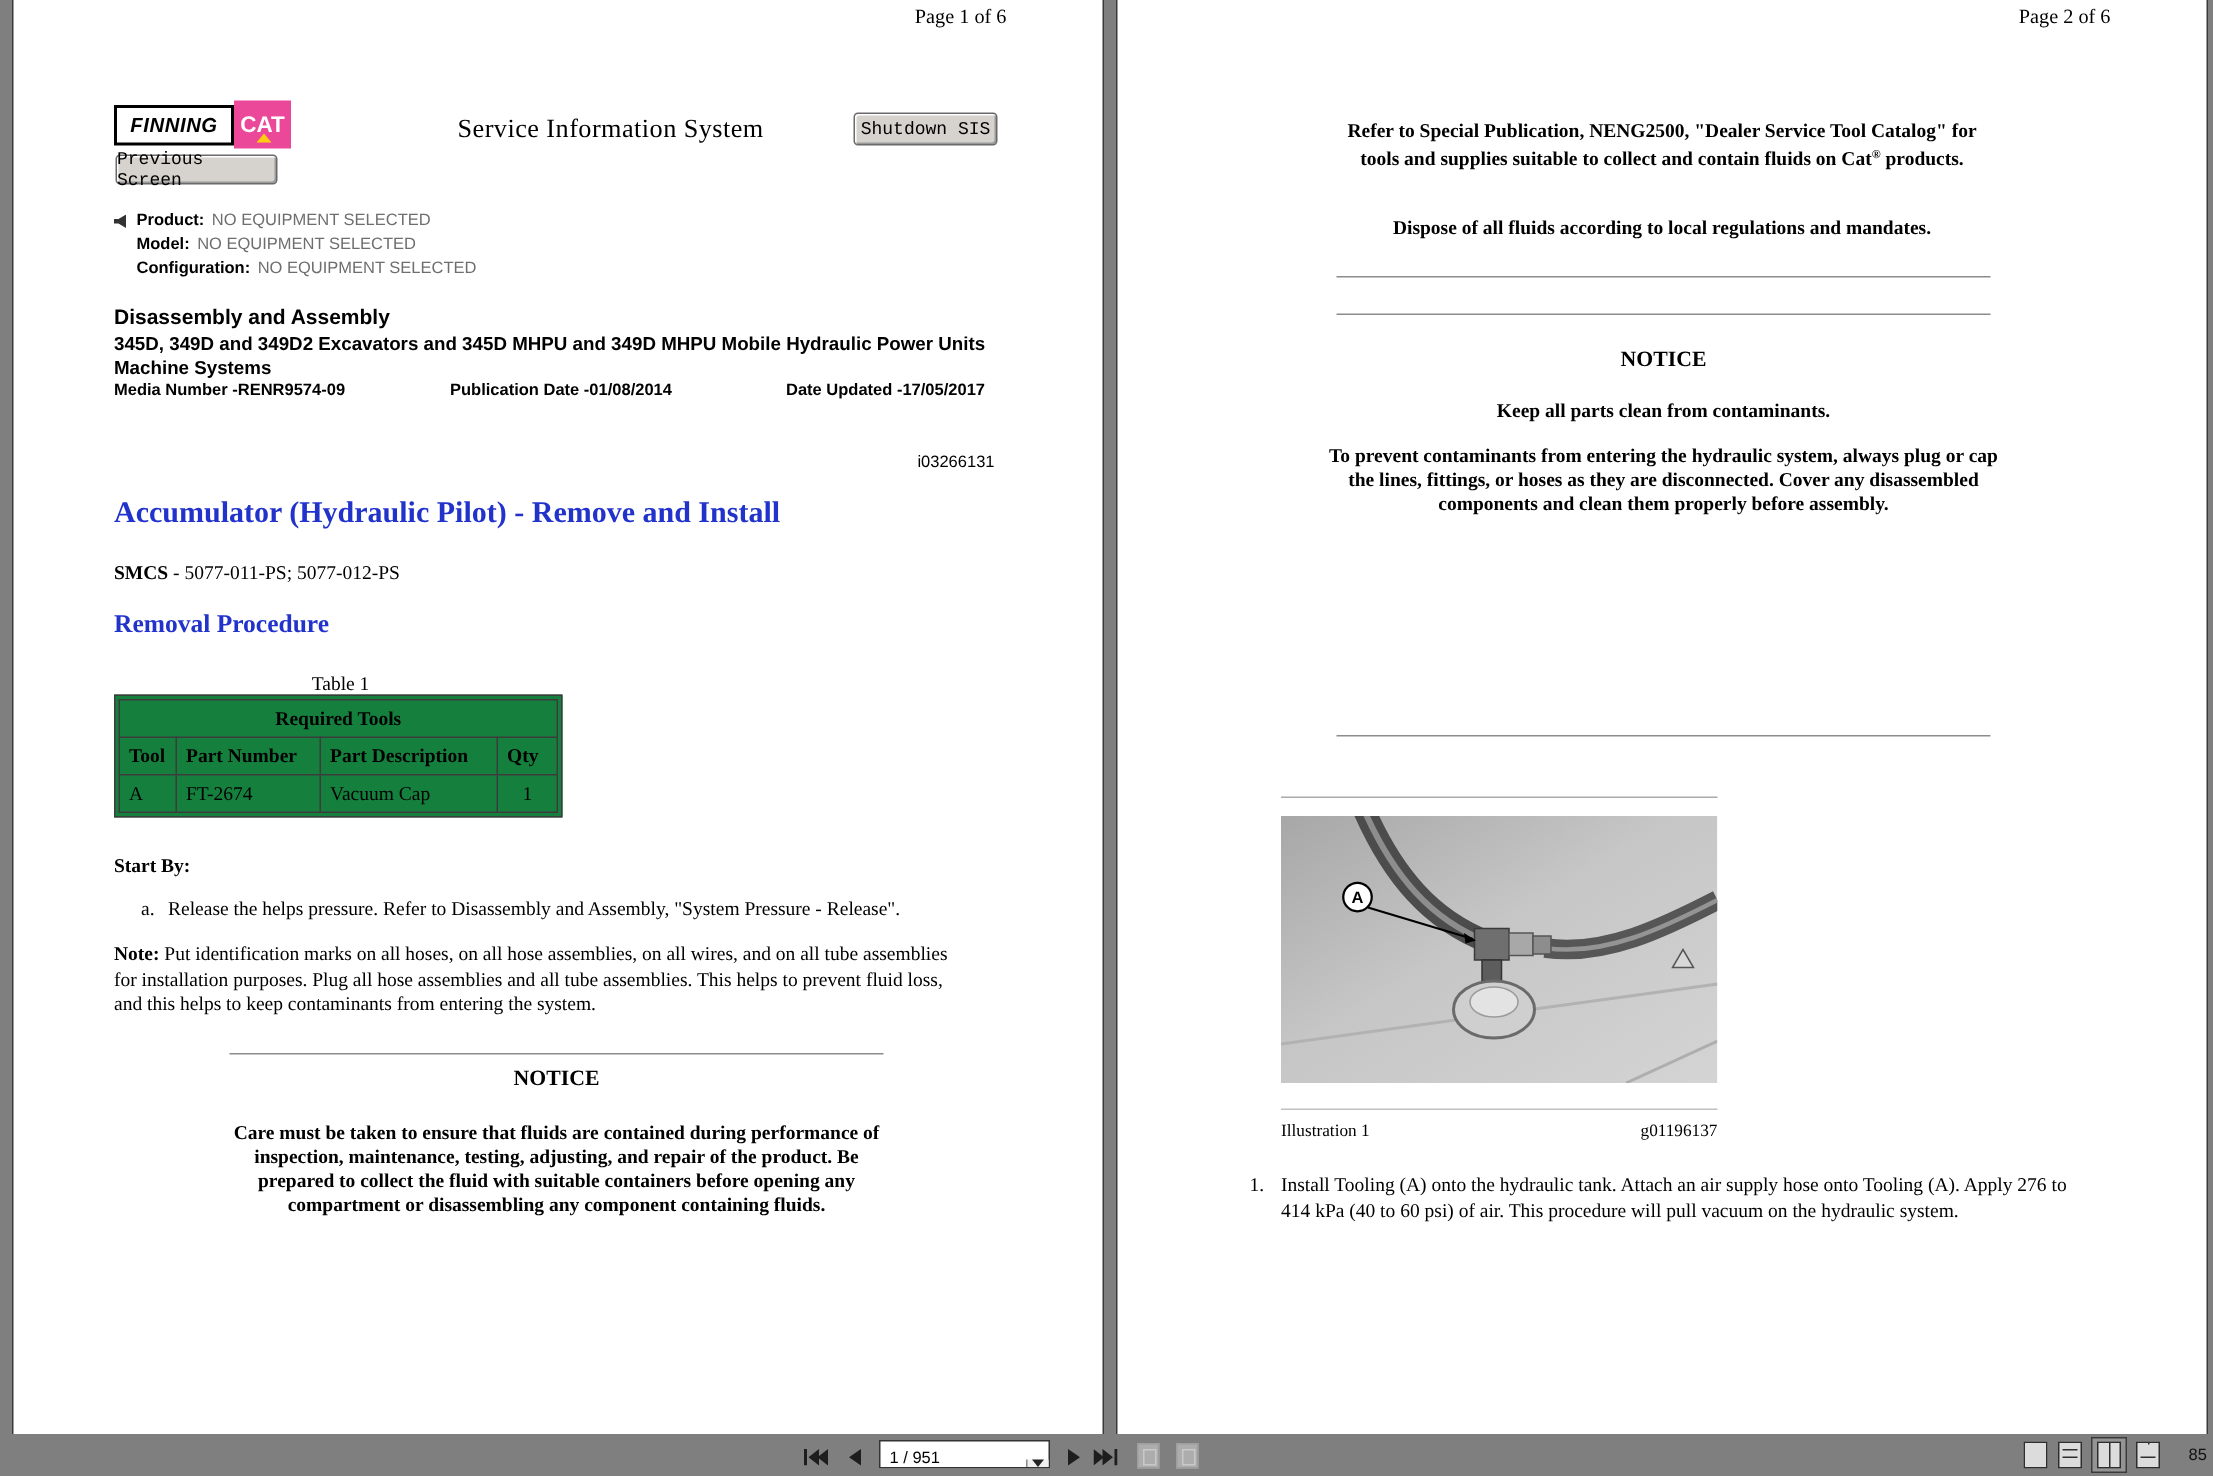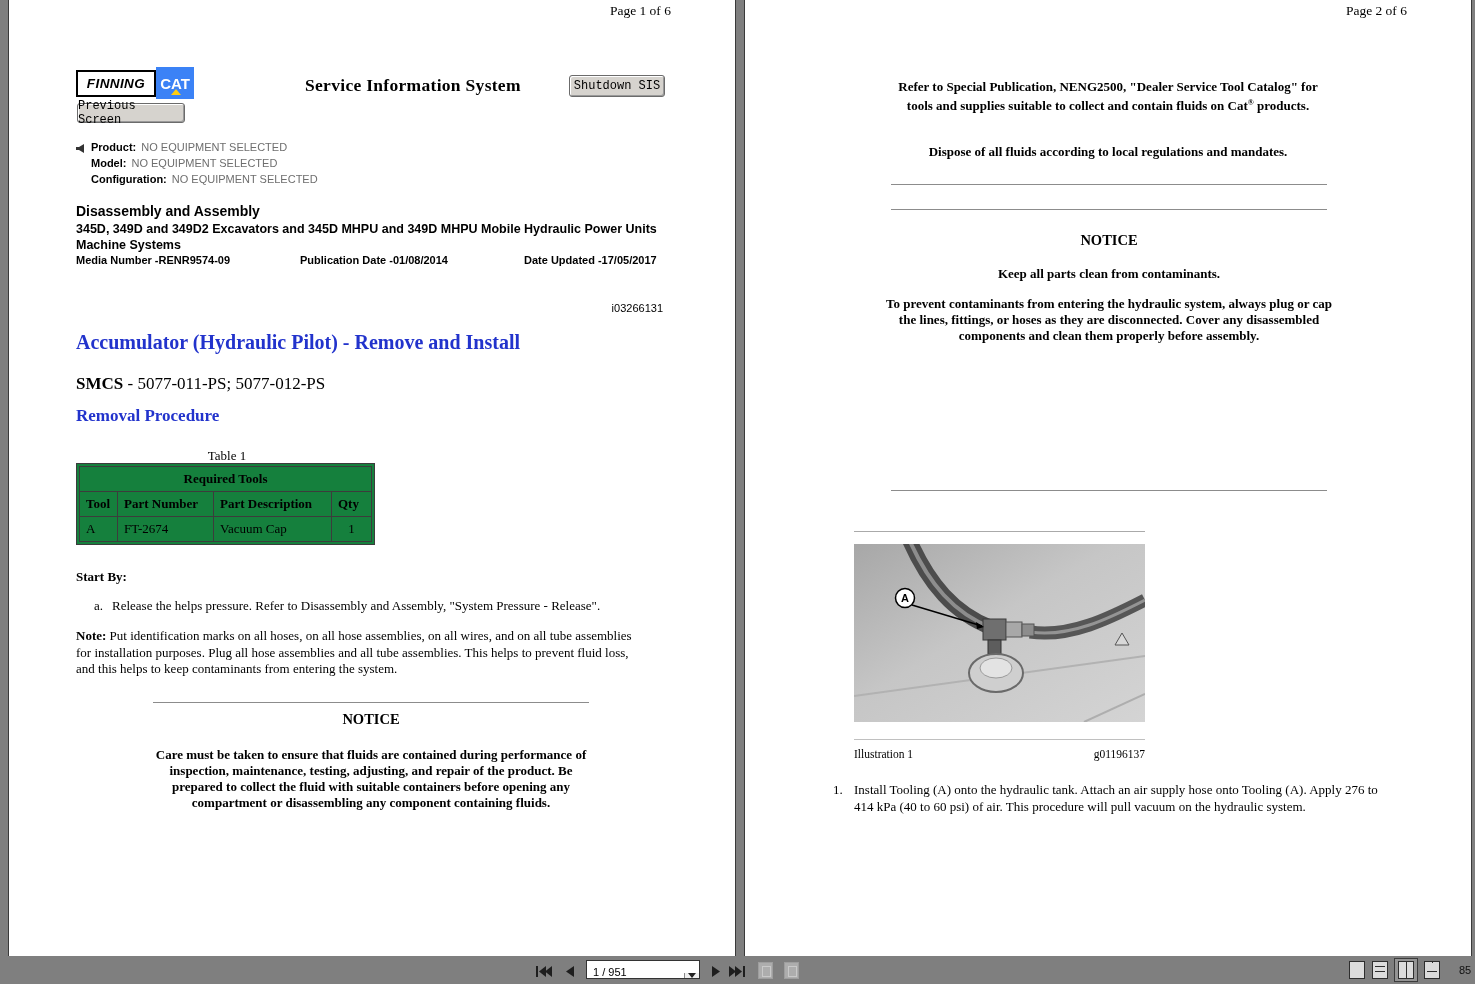--- a/index.html
+++ b/index.html
@@ -17,44 +17,44 @@
 
   .btn3d { position:absolute; background:#d6d3ce; border:1px solid #6b6b6b; border-radius:3px;
            box-shadow: inset 1px 1px 0 #ffffff, inset -1px -1px 0 #9a9a9a;
            font-family:Liberation Mono, monospace; font-size:12px;
            display:flex; align-items:center; justify-content:center; cursor:pointer; }
 
   
   #p1-finning { left:67px; top:70px; width:80px; height:27px; border:2px solid #000;
                 display:flex; align-items:center; justify-content:center;
                 font:italic 700 13.5px "Liberation Sans", sans-serif; letter-spacing:.4px; }
-  #p1-cat { left:147px; top:67px; width:38px; height:32px; background:#3b82f6; color:#fff;
+  #p1-cat { left:147px; top:67px; width:38px; height:32px; background:#ec4899; color:#fff;
             font:700 15px "Liberation Sans", sans-serif;
             display:flex; align-items:center; justify-content:center; }
   .cat-tri { position:absolute; left:15px; bottom:4px; width:0; height:0;
              border-left:5px solid transparent; border-right:5px solid transparent;
              border-bottom:6px solid #ffcd11; }
-  #p1-sis { left:296px; top:75px; font-weight:700; font-size:17.5px; letter-spacing:.3px; }
+  #p1-sis { left:296px; top:75px; font-weight:400; font-size:17.5px; letter-spacing:.3px; }
   #p1-shutdown { left:560px; top:75px; width:96px; height:22px; }
   #p1-prevscr  { left:68px;  top:103px; width:108px; height:20px; }
 
   #p1-equip { left:67px; top:141px; font-family:"Liberation Sans", sans-serif; font-size:11px; }
   .eq-row { position:relative; padding-left:15px; margin-bottom:4px; display:flex; gap:5px; white-space:nowrap; }
   .eq-ico { position:absolute; left:0; top:2px; }
   .eq-val { color:#6e6e6e; }
 
   #p1-doctitle { left:67px; top:203px; font:700 14px "Liberation Sans", sans-serif; }
   #p1-docsub   { left:67px; top:221px; width:585px; font:700 12.5px/16px "Liberation Sans", sans-serif; }
   #p1-media    { left:67px; top:254px; width:600px; height:14px; font:700 11px "Liberation Sans", sans-serif; }
   #p1-media span { position:absolute; white-space:nowrap; }
   .m1 { left:0; } .m2 { left:224px; } .m3 { left:448px; }
   #p1-code { top:302px; right:72px; font:11px "Liberation Sans", sans-serif; }
 
   #p1-sect    { left:67px; top:331px; font-size:20px; font-weight:700; color:var(--hblue); }
-  #p1-smcs    { left:67px; top:374px; font-size:17px; }
+  #p1-smcs    { left:67px; top:374px; font-size:13px; }
   #p1-subsect { left:67px; top:406px; font-size:17px; font-weight:700; color:var(--hblue); }
 
   #p1-tcap  { left:67px; top:448px; width:302px; text-align:center; font-size:13px; }
   #p1-table { left:67px; top:463px; border:1px solid #3c3c3c; padding:2px; background:#15803d; }
   table.req { border-collapse:collapse; font-size:13px; }
   .req th, .req td { border:1px solid #3c3c3c; padding:4px 6px; }
   .req .hdr { text-align:center; font-weight:700; padding:4px; }
   .req th { font-weight:700; text-align:left; }
   .w1 { width:38px; } .w2 { width:96px; } .w3 { width:118px; } .w4 { width:40px; }
   .cen { text-align:center; }

